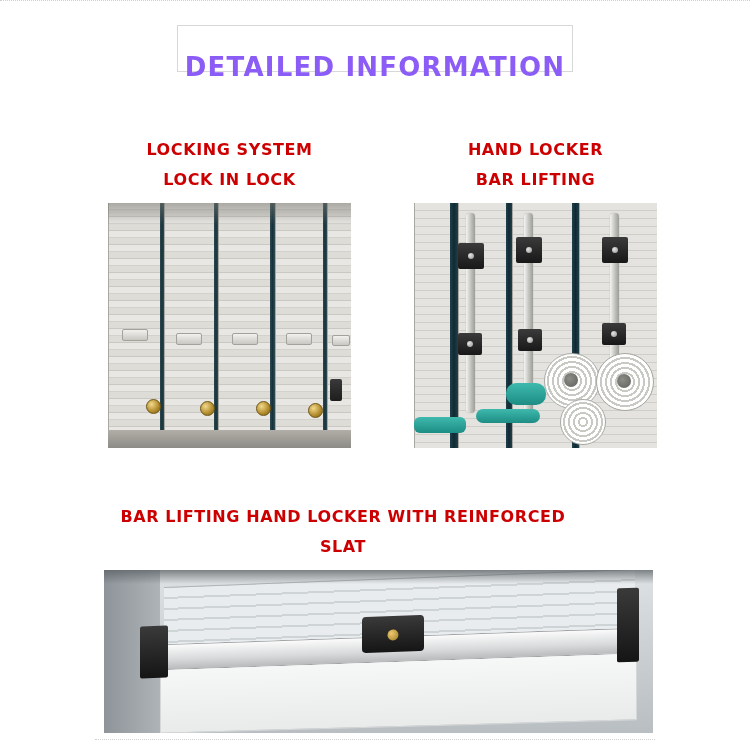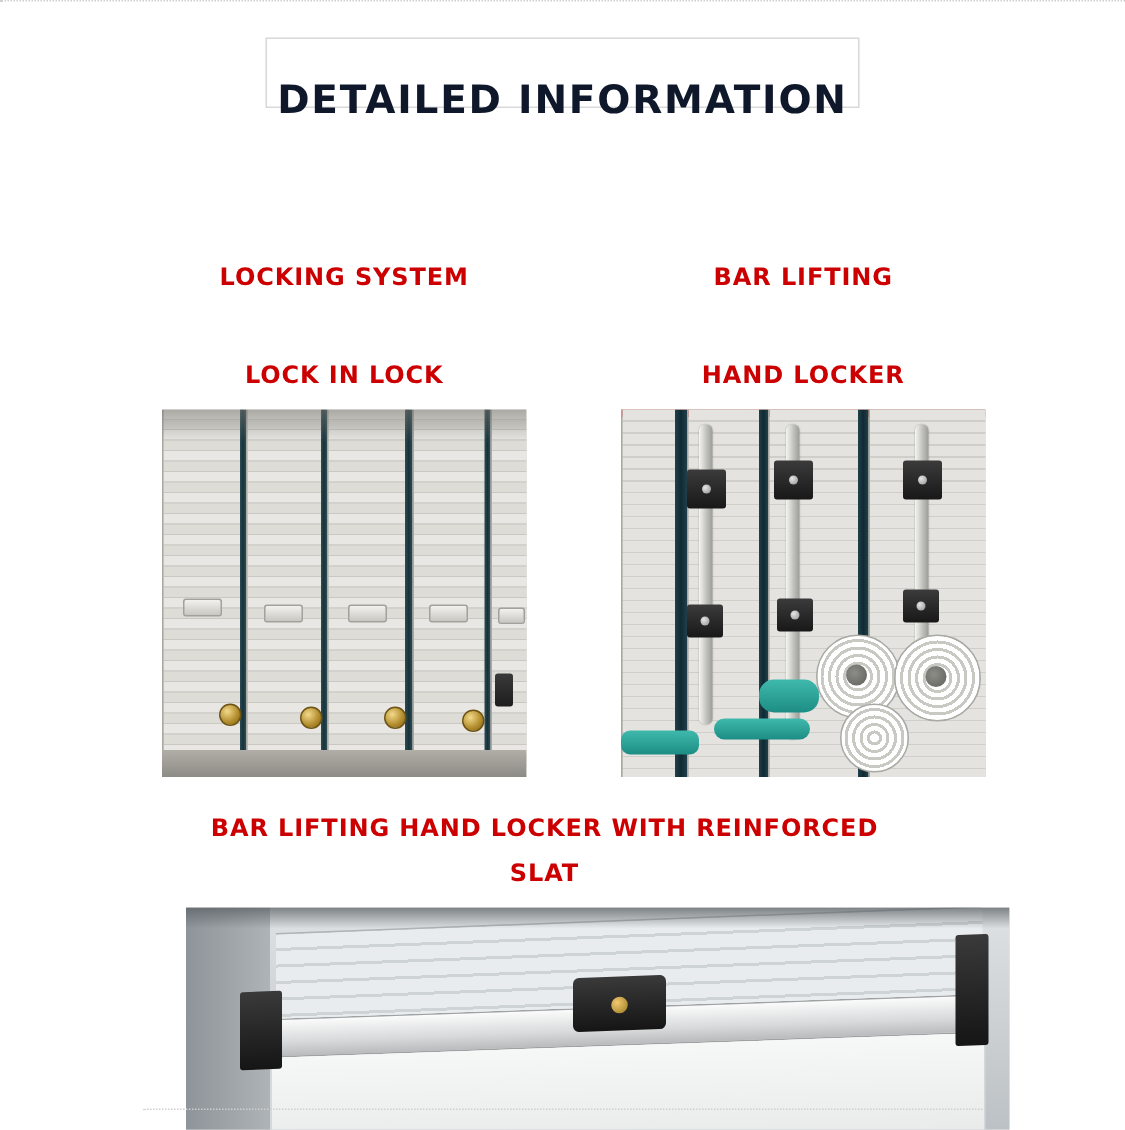--- a/index.html
+++ b/index.html
@@ -49,37 +49,36 @@
     width: 396px;
     height: 47px;
     border: 1px solid #d8d8d8;
     box-sizing: border-box;
     display: flex;
     align-items: center;
     justify-content: center;
     background: #ffffff;
   }
   .title-text {
-    color: #0f172a;
+    color: #8b5cf6;
     font-size: 26px;
     font-weight: bold;
     letter-spacing: 1.2px;
     font-family: "DejaVu Sans", sans-serif;
     margin-top: 36px;
   }
 
   .panel-title {
     color: #cc0000;
     font-size: 16px;
     font-weight: bold;
     letter-spacing: 0.6px;
     text-align: center;
     line-height: 30px;
     font-family: "DejaVu Sans", sans-serif;
-    margin-top: 35px;
   }
 
   
   .panel1 {
     position: absolute;
     left: 108px;
     top: 135px;
     width: 243px;
   }
   .panel1 .img-wrap {
@@ -103,21 +102,21 @@
     width: 243px;
     height: 245px;
     overflow: hidden;
     position: relative;
     background: #cfd3cf;
   }
 
   
   .panel3 {
     position: absolute;
-    left: 124px;
+    left: 104px;
     top: 502px;
     width: 478px;
   }
   .panel3 .img-wrap {
     margin-top: 8px;
     width: 549px;
     height: 163px;
     overflow: hidden;
     position: relative;
     background: #c9ced2;
@@ -319,22 +318,22 @@
       <div class="p1-lock" style="left:92px;top:198px;"></div>
       <div class="p1-lock" style="left:148px;top:198px;"></div>
       <div class="p1-lock" style="left:200px;top:200px;"></div>
       <div class="p1-box" style="left:222px;top:176px;width:12px;height:22px;"></div>
       <div class="p1-top-shade"></div>
       <div class="p1-floor"></div>
     </div>
   </div>
 
   <div class="panel2">
+    <div class="panel-title">HAND LOCKER</div>
     <div class="panel-title">BAR LIFTING</div>
-    <div class="panel-title">HAND LOCKER</div>
     <div class="img-wrap">
       <div class="p2-bg"></div>
       <div class="p2-redline"></div>
 
       <div class="p2-panel" style="left:0px;width:36px;"></div>
       <div class="p2-dark" style="left:36px;width:8px;"></div>
       <div class="p2-panel" style="left:44px;width:48px;"></div>
       <div class="p2-dark" style="left:92px;width:6px;"></div>
       <div class="p2-panel" style="left:98px;width:60px;"></div>
       <div class="p2-dark" style="left:158px;width:7px;"></div>

